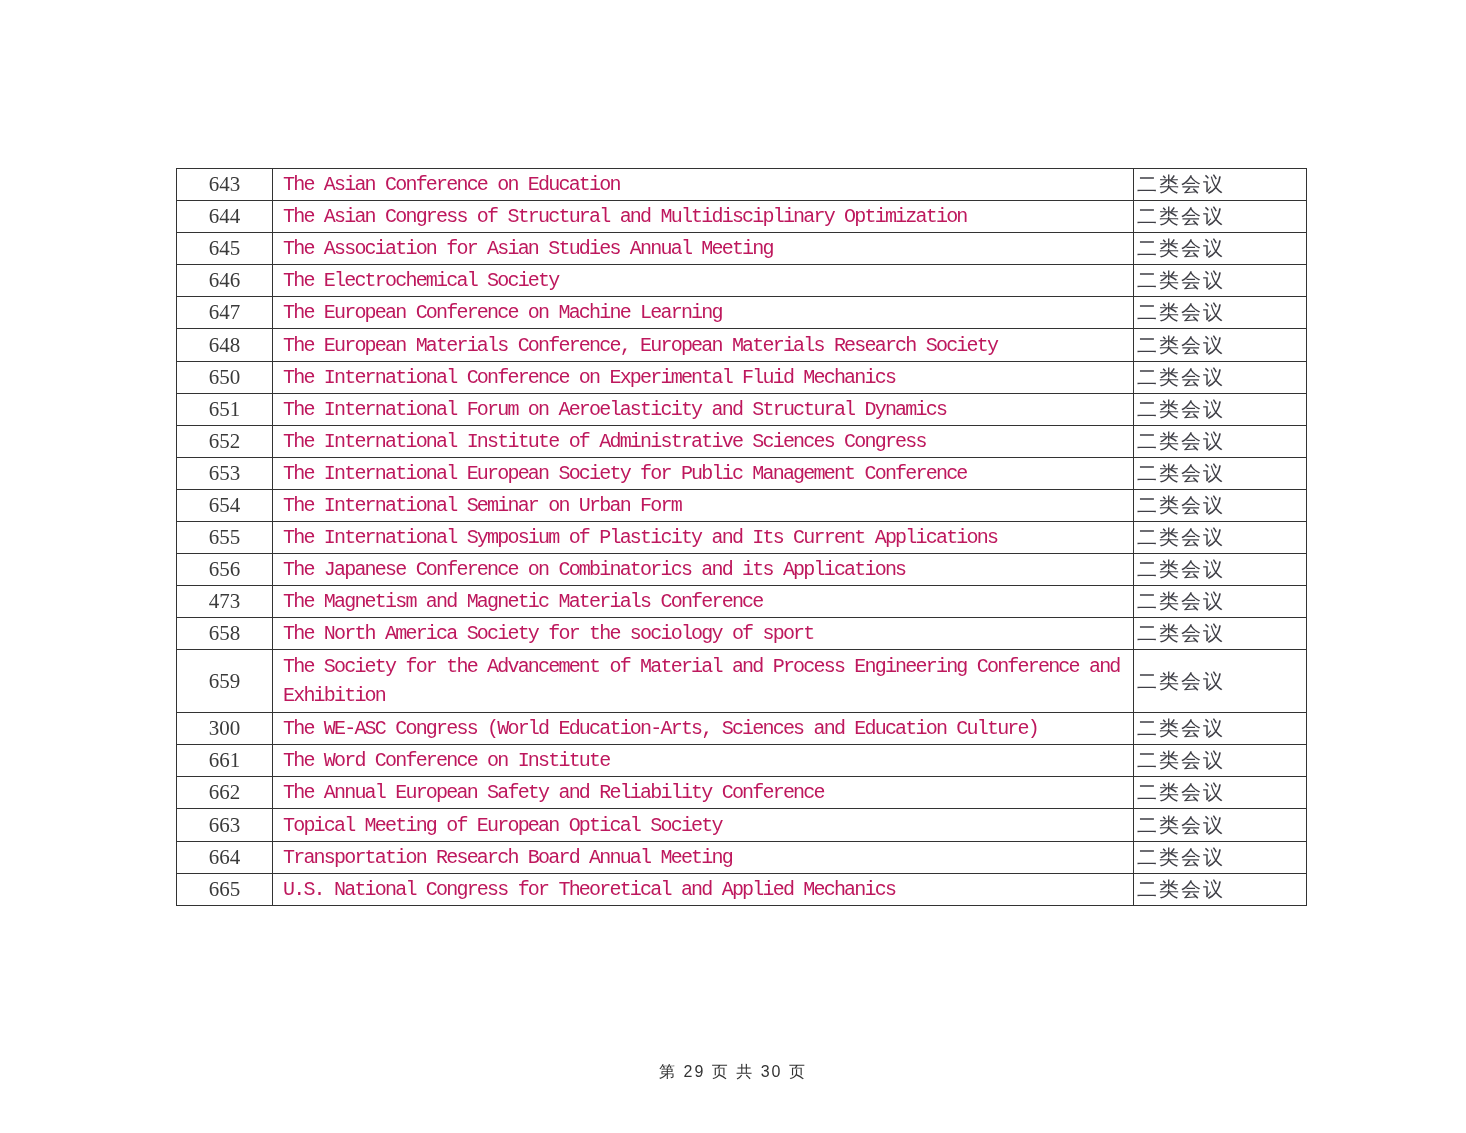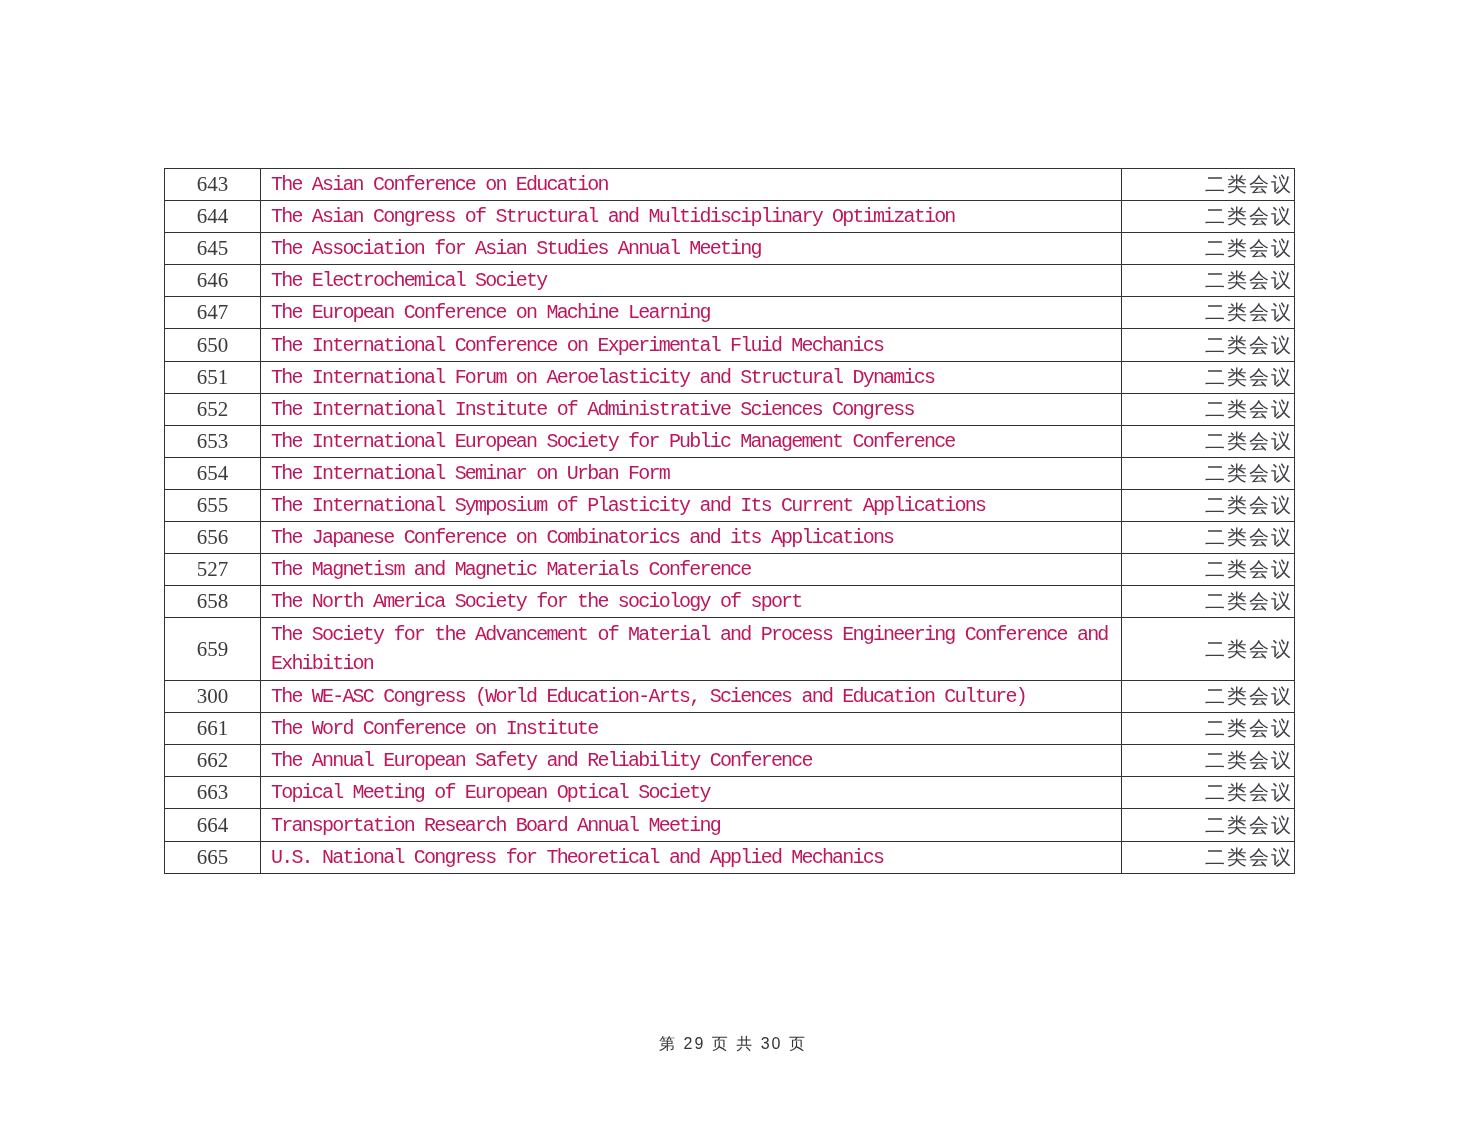--- a/index.html
+++ b/index.html
@@ -9,21 +9,21 @@
   }
   .page {
     position: relative;
     width: 1466px;
     height: 1133px;
     background: #ffffff;
     overflow: hidden;
   }
   table.conf-table {
     position: absolute;
-    left: 164px;
+    left: 176px;
     top: 168px;
     width: 1130px;
     border-collapse: collapse;
     table-layout: fixed;
   }
   table.conf-table col.c-no  { width: 96px; }
   table.conf-table col.c-name{ width: 861px; }
   table.conf-table col.c-cat { width: 173px; }
   table.conf-table td {
     border: 1px solid #333333;
@@ -41,30 +41,30 @@
   td.cell-name {
     font-family: "Liberation Mono", monospace;
     font-size: 20px;
     letter-spacing: -1.8px;
     color: #be185d;
     padding: 0 4px 0 10px;
     line-height: 29px;
     word-spacing: 0;
   }
   td.cell-cat {
-    text-align: right;
+    text-align: left;
     font-family: "Liberation Sans", sans-serif;
     font-size: 20px;
     letter-spacing: 2px;
     text-indent: 2px;
     color: #3f3f46;
   }
   .page-footer {
     position: absolute;
-    top: 1034px;
+    top: 1062px;
     left: 0;
     width: 100%;
     text-align: center;
     font-family: "Liberation Sans", sans-serif;
     font-size: 16px;
     letter-spacing: 2px;
     color: #333333;
   }
 </style>
 </head>
@@ -98,20 +98,25 @@
           <td class="cell-no">646</td>
           <td class="cell-name">The Electrochemical Society</td>
           <td class="cell-cat">二类会议</td>
         </tr>
         <tr class="row-single">
           <td class="cell-no">647</td>
           <td class="cell-name">The European Conference on Machine Learning</td>
           <td class="cell-cat">二类会议</td>
         </tr>
         <tr class="row-single">
+          <td class="cell-no">648</td>
+          <td class="cell-name">The European Materials Conference, European Materials Research Society</td>
+          <td class="cell-cat">二类会议</td>
+        </tr>
+        <tr class="row-single">
           <td class="cell-no">650</td>
           <td class="cell-name">The International Conference on Experimental Fluid Mechanics</td>
           <td class="cell-cat">二类会议</td>
         </tr>
         <tr class="row-single">
           <td class="cell-no">651</td>
           <td class="cell-name">The International Forum on Aeroelasticity and Structural Dynamics</td>
           <td class="cell-cat">二类会议</td>
         </tr>
         <tr class="row-single">
@@ -133,21 +138,21 @@
           <td class="cell-no">655</td>
           <td class="cell-name">The International Symposium of Plasticity and Its Current Applications</td>
           <td class="cell-cat">二类会议</td>
         </tr>
         <tr class="row-single">
           <td class="cell-no">656</td>
           <td class="cell-name">The Japanese Conference on Combinatorics and its Applications</td>
           <td class="cell-cat">二类会议</td>
         </tr>
         <tr class="row-single">
-          <td class="cell-no">527</td>
+          <td class="cell-no">473</td>
           <td class="cell-name">The Magnetism and Magnetic Materials Conference</td>
           <td class="cell-cat">二类会议</td>
         </tr>
         <tr class="row-single">
           <td class="cell-no">658</td>
           <td class="cell-name">The North America Society for the sociology of sport</td>
           <td class="cell-cat">二类会议</td>
         </tr>
         <tr class="row-tall">
           <td class="cell-no">659</td>

